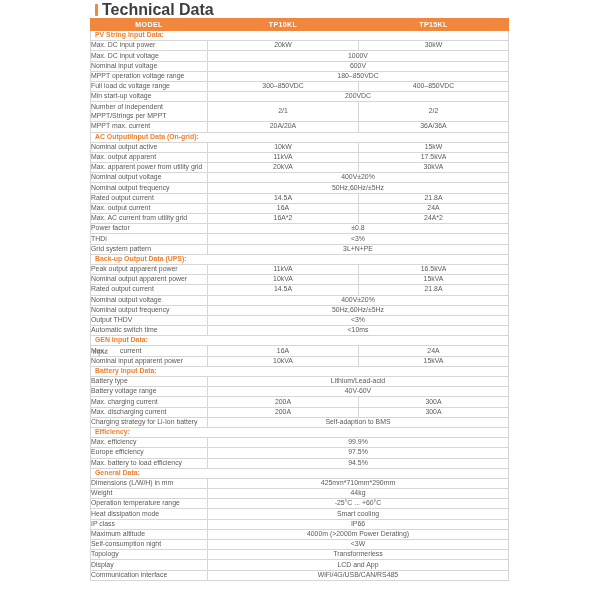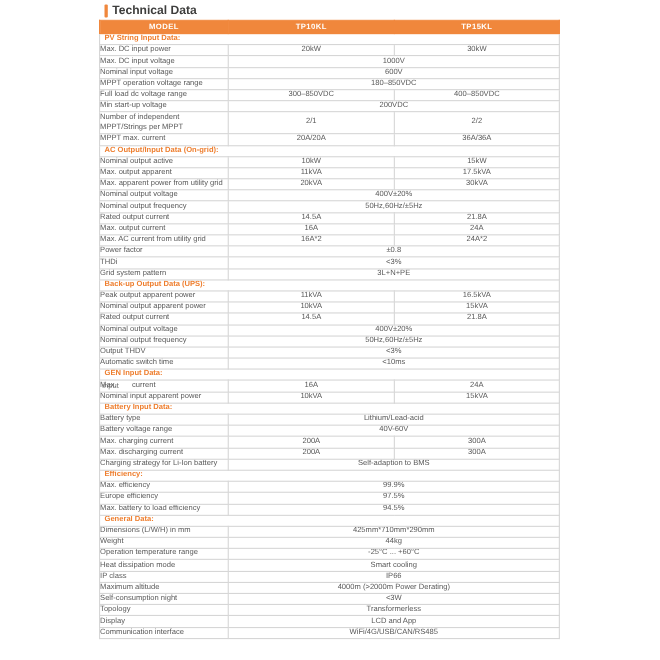--- a/index.html
+++ b/index.html
@@ -3,21 +3,21 @@
 <meta charset="utf-8">
 <style>
   html,body{margin:0;padding:0;}
   body{
     width:600px;height:600px;background:#ffffff;overflow:hidden;
     font-family:"Liberation Sans", sans-serif;
   }
   .page{position:absolute;left:0;top:0;width:600px;height:600px;background:#fff;}
   .title-row{position:absolute;left:95px;top:3px;display:flex;align-items:center;}
   .title-bar{width:3px;height:12px;background:#F0873C;margin-right:4px;border-radius:1px;}
-  .title{font-size:11px;font-weight:bold;color:#3E3E3D;margin:0;line-height:14px;}
+  .title{font-size:16px;font-weight:bold;color:#3E3E3D;margin:0;line-height:14px;}
   table.spec{
     position:absolute;left:90px;top:18px;width:418px;
     border-collapse:collapse;table-layout:fixed;
   }
   table.spec th{
     background:#F0873C;color:#ffffff;font-size:7px;font-weight:bold;
     height:11px;text-align:center;padding:0;letter-spacing:.4px;
     border:1px solid #F0873C;border-left:1px solid rgba(255,255,255,.55);
   }
   table.spec th:first-child{border-left:1px solid #F0873C;}

